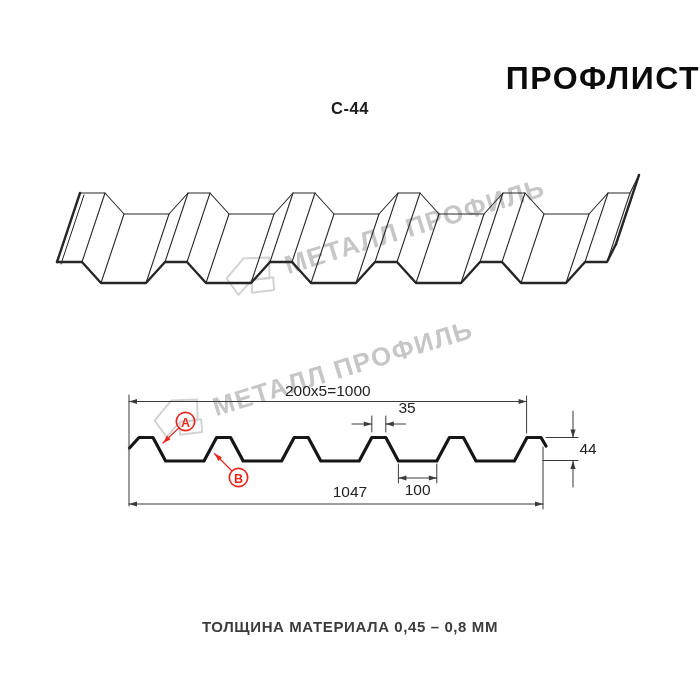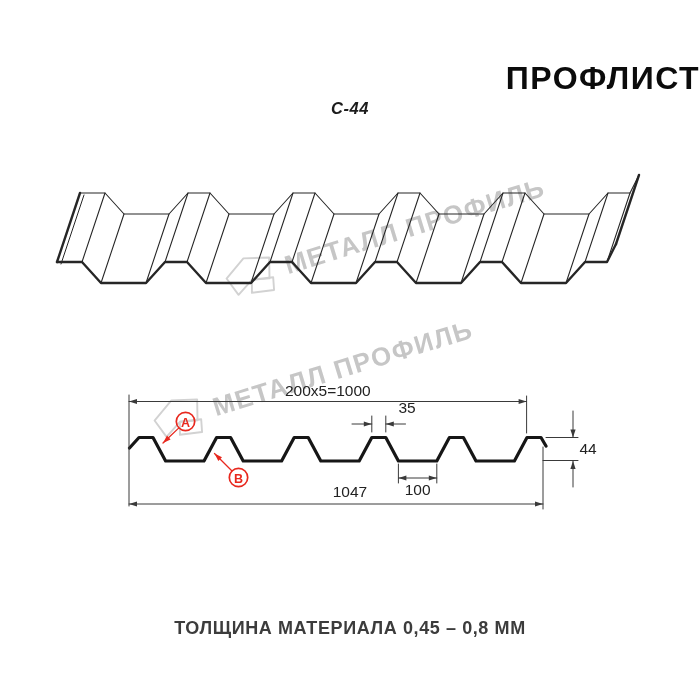--- a/index.html
+++ b/index.html
@@ -6,35 +6,35 @@
   .page{
     position:relative;width:700px;height:700px;background:#ffffff;
     overflow:hidden;font-family:"Liberation Sans","DejaVu Sans",sans-serif;
   }
   .title{
     position:absolute;top:60px;left:0;width:700px;text-align:right;
     font-size:32px;font-weight:800;letter-spacing:1.5px;color:#0b0b0b;margin:0;
   }
   .subtitle{
     position:absolute;top:99px;left:0;width:700px;text-align:center;
-    font-size:16.5px;font-weight:700;letter-spacing:.5px;color:#1c1c1c;font-style:italic;
+    font-size:16.5px;font-weight:700;letter-spacing:.5px;color:#1c1c1c;
   }
   .watermark{
     position:absolute;display:flex;align-items:center;gap:9px;
     transform:rotate(-17deg);transform-origin:left center;
     font-weight:700;font-size:26px;letter-spacing:1.5px;white-space:nowrap;
     z-index:1;user-select:none;
   }
   .wm1{left:225px;top:262px;}
   .wm2{left:153px;top:404px;}
   .watermark .wm-text{color:#c6c6c6;}
   svg.drawing{position:absolute;left:0;top:0;z-index:2;}
   .footer{
     position:absolute;top:618px;left:0;width:700px;text-align:center;
-    font-size:18px;font-weight:600;letter-spacing:.6px;color:#3c3c3c;
+    font-size:15px;font-weight:600;letter-spacing:.6px;color:#3c3c3c;
   }
 </style>
 </head>
 <body>
 
 <div class="page">
 
   <h1 class="title">ПРОФЛИСТ</h1>
   <div class="subtitle">С-44</div>
 

